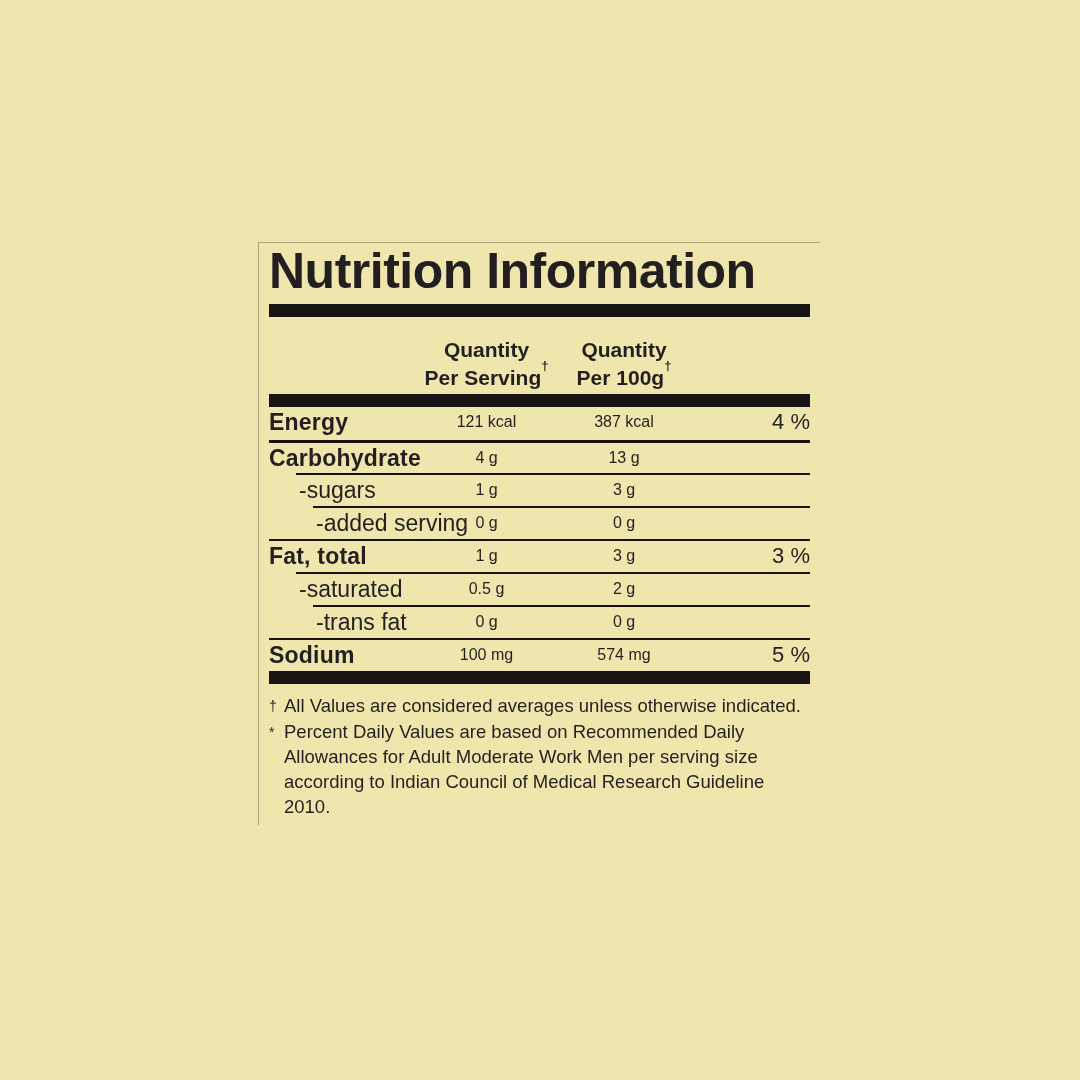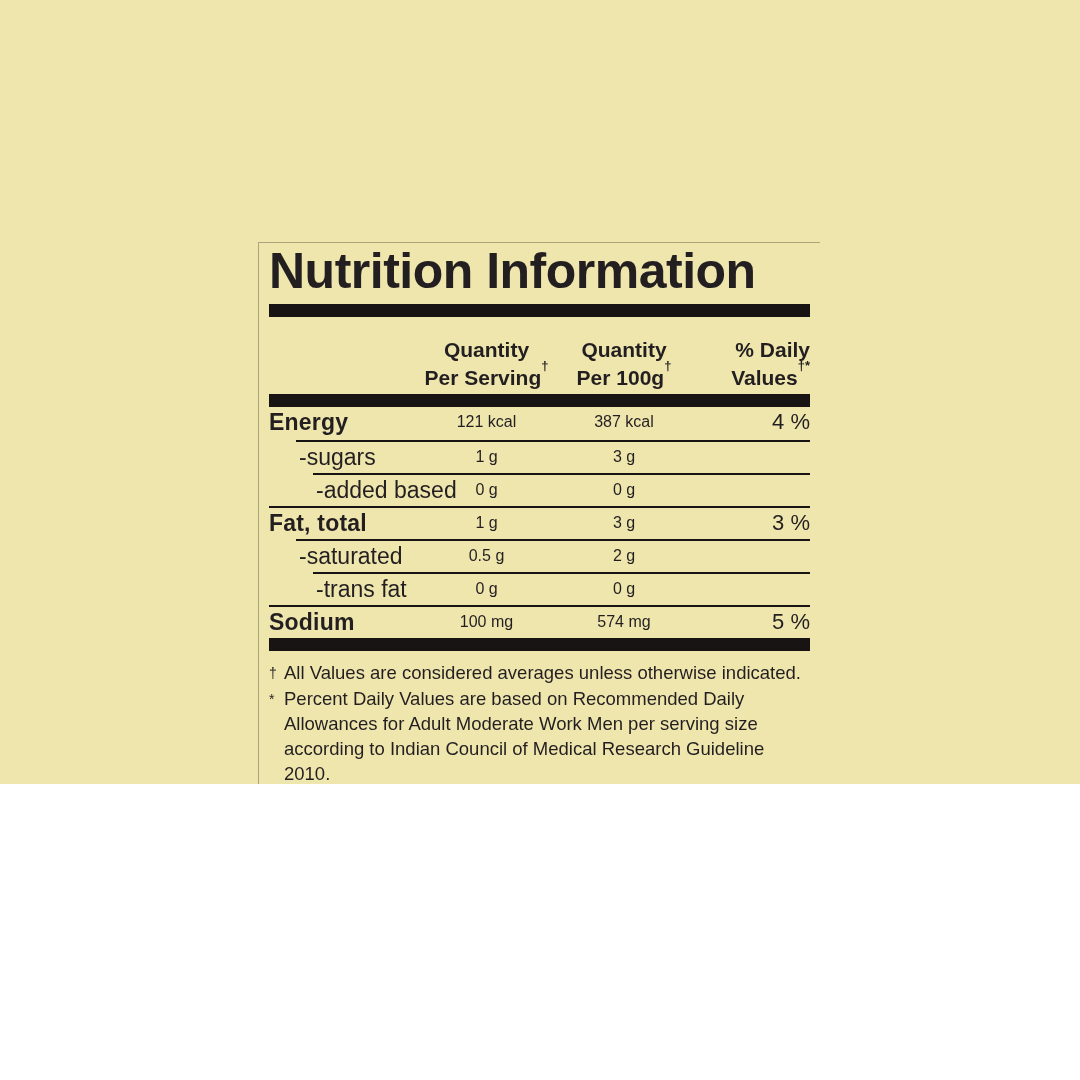--- a/index.html
+++ b/index.html
@@ -1,18 +1,18 @@
 <!DOCTYPE html>
 <html><head>
 <meta charset="utf-8">
 <style>
   html,body{margin:0;padding:0;}
   .page{
     position:relative;
-    width:1080px;height:784px;
+    width:1080px;height:1080px;
     background:#efe6ae;
     overflow:hidden;
     font-family:"Liberation Sans", sans-serif;
     color:#231f20;
   }
   .panel{
     position:absolute;
     left:258px; top:242px;
     width:562px;
     border-top:1px solid rgba(90,85,60,0.45);
@@ -113,54 +113,59 @@
     <div class="cols hdr">
       <div></div>
       <div class="hcell">
         <span>Quantity</span><br>
         <span>Per Serving</span><sup class="mark">†</sup>
       </div>
       <div class="hcell">
         <span>Quantity</span><br>
         <span>Per 100g</span><sup class="mark">†</sup>
       </div>
-      <div class="hcell right">
-        <span>% Daily</span><br>
-        <span>Values</span><sup class="mark">†*</sup>
-      </div>
     </div>
 
     <div class="bar"></div>
 
     <div class="row lvl0 rule-none">
 
       <div class="cols cells">
         <span class="label">Energy</span>
         <span class="v">121 kcal</span>
         <span class="v">387 kcal</span>
         <span class="pct">4 %</span>
       </div>
     </div>
 
 
+    <div class="row lvl0 rule-thick">
+      <div class="rule"></div>
+      <div class="cols cells">
+        <span class="label">Carbohydrate</span>
+        <span class="v">4 g</span>
+        <span class="v">13 g</span>
+        <span class="pct"></span>
+      </div>
+    </div>
 
     <div class="row lvl1 rule-i1">
       <div class="rule"></div>
       <div class="cols cells">
         <span class="label">-sugars</span>
         <span class="v">1 g</span>
         <span class="v">3 g</span>
         <span class="pct"></span>
       </div>
     </div>
 
     <div class="row lvl2 rule-i2">
       <div class="rule"></div>
       <div class="cols cells">
-        <span class="label">-added based</span>
+        <span class="label">-added serving</span>
         <span class="v">0 g</span>
         <span class="v">0 g</span>
         <span class="pct"></span>
       </div>
     </div>
 
     <div class="row lvl0">
       <div class="rule"></div>
       <div class="cols cells">
         <span class="label">Fat, total</span>

